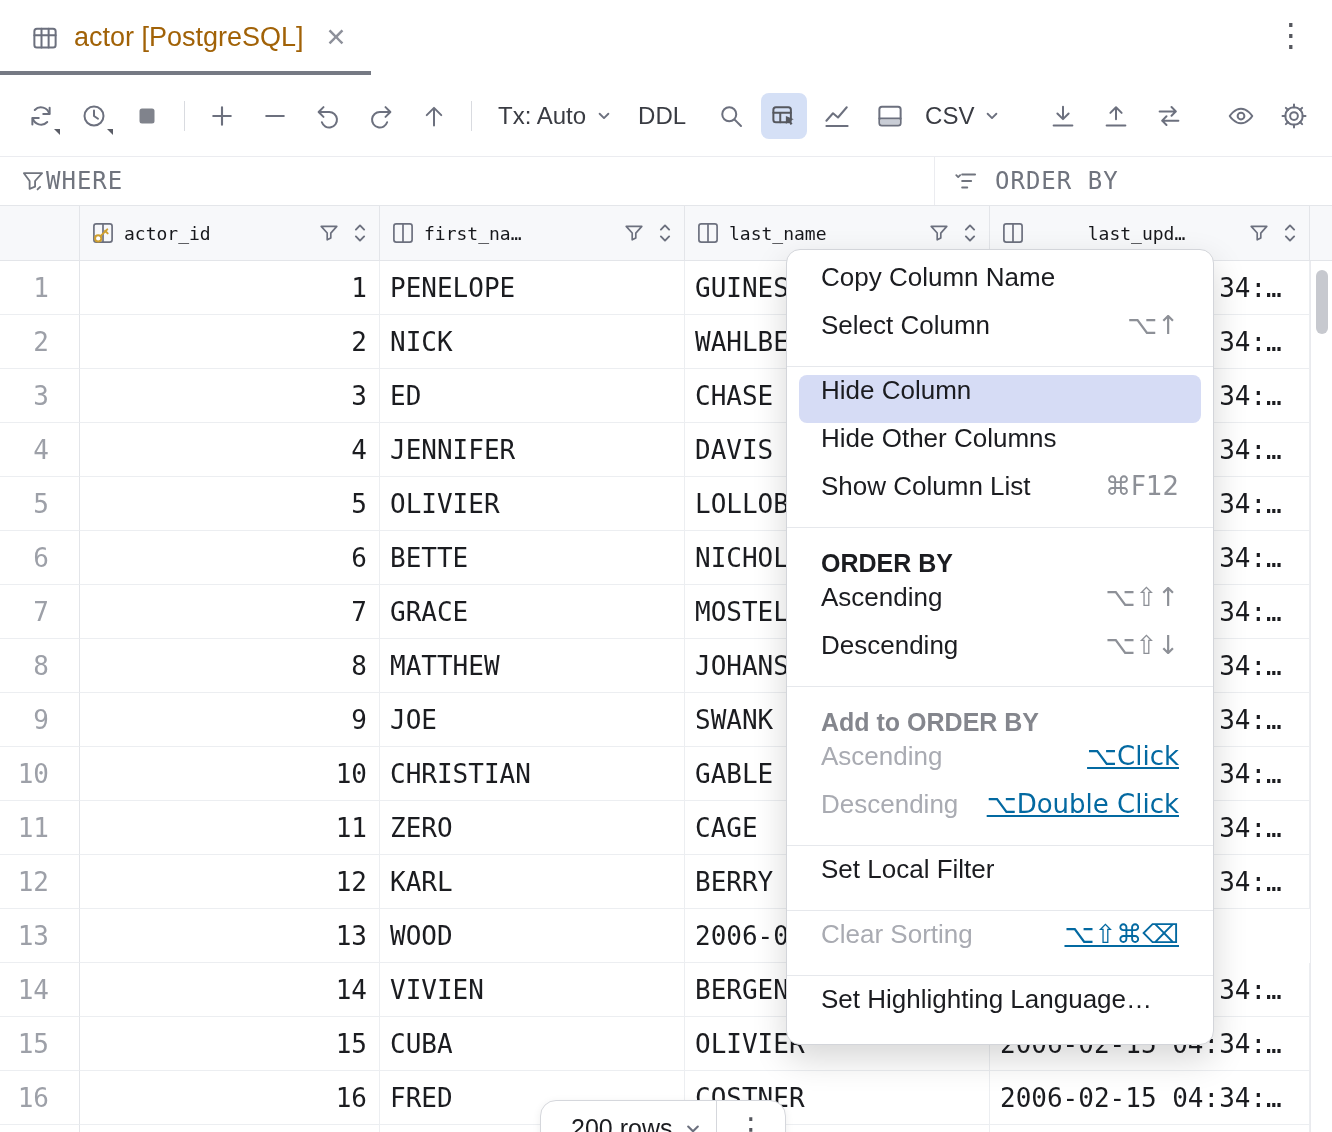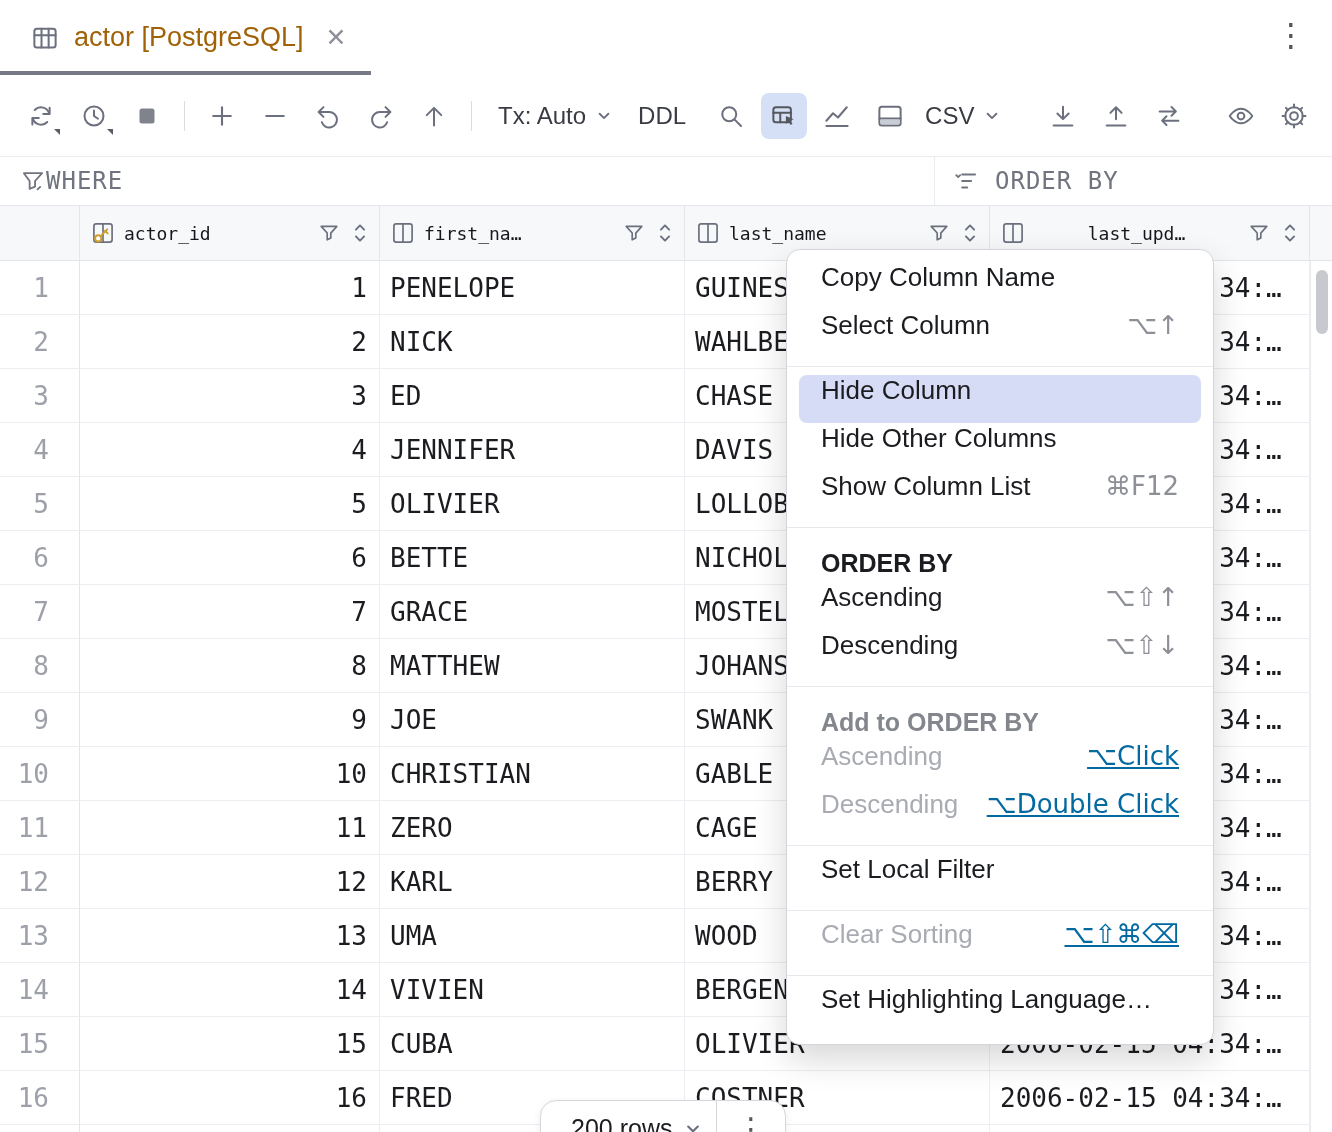--- a/index.html
+++ b/index.html
@@ -458,21 +458,20 @@
       <div class="grow">
         <div class="cell gut">12</div>
         <div class="cell c1 rnum">12</div>
         <div class="cell c2">KARL</div>
         <div class="cell c3">BERRY</div>
         <div class="cell c4">2006-02-15 04:34:…</div>
       </div>
       <div class="grow">
         <div class="cell gut">13</div>
         <div class="cell c1 rnum">13</div>
-        <div class="cell c2">UMA</div>
         <div class="cell c3">WOOD</div>
         <div class="cell c4">2006-02-15 04:34:…</div>
       </div>
       <div class="grow">
         <div class="cell gut">14</div>
         <div class="cell c1 rnum">14</div>
         <div class="cell c2">VIVIEN</div>
         <div class="cell c3">BERGEN</div>
         <div class="cell c4">2006-02-15 04:34:…</div>
       </div>

